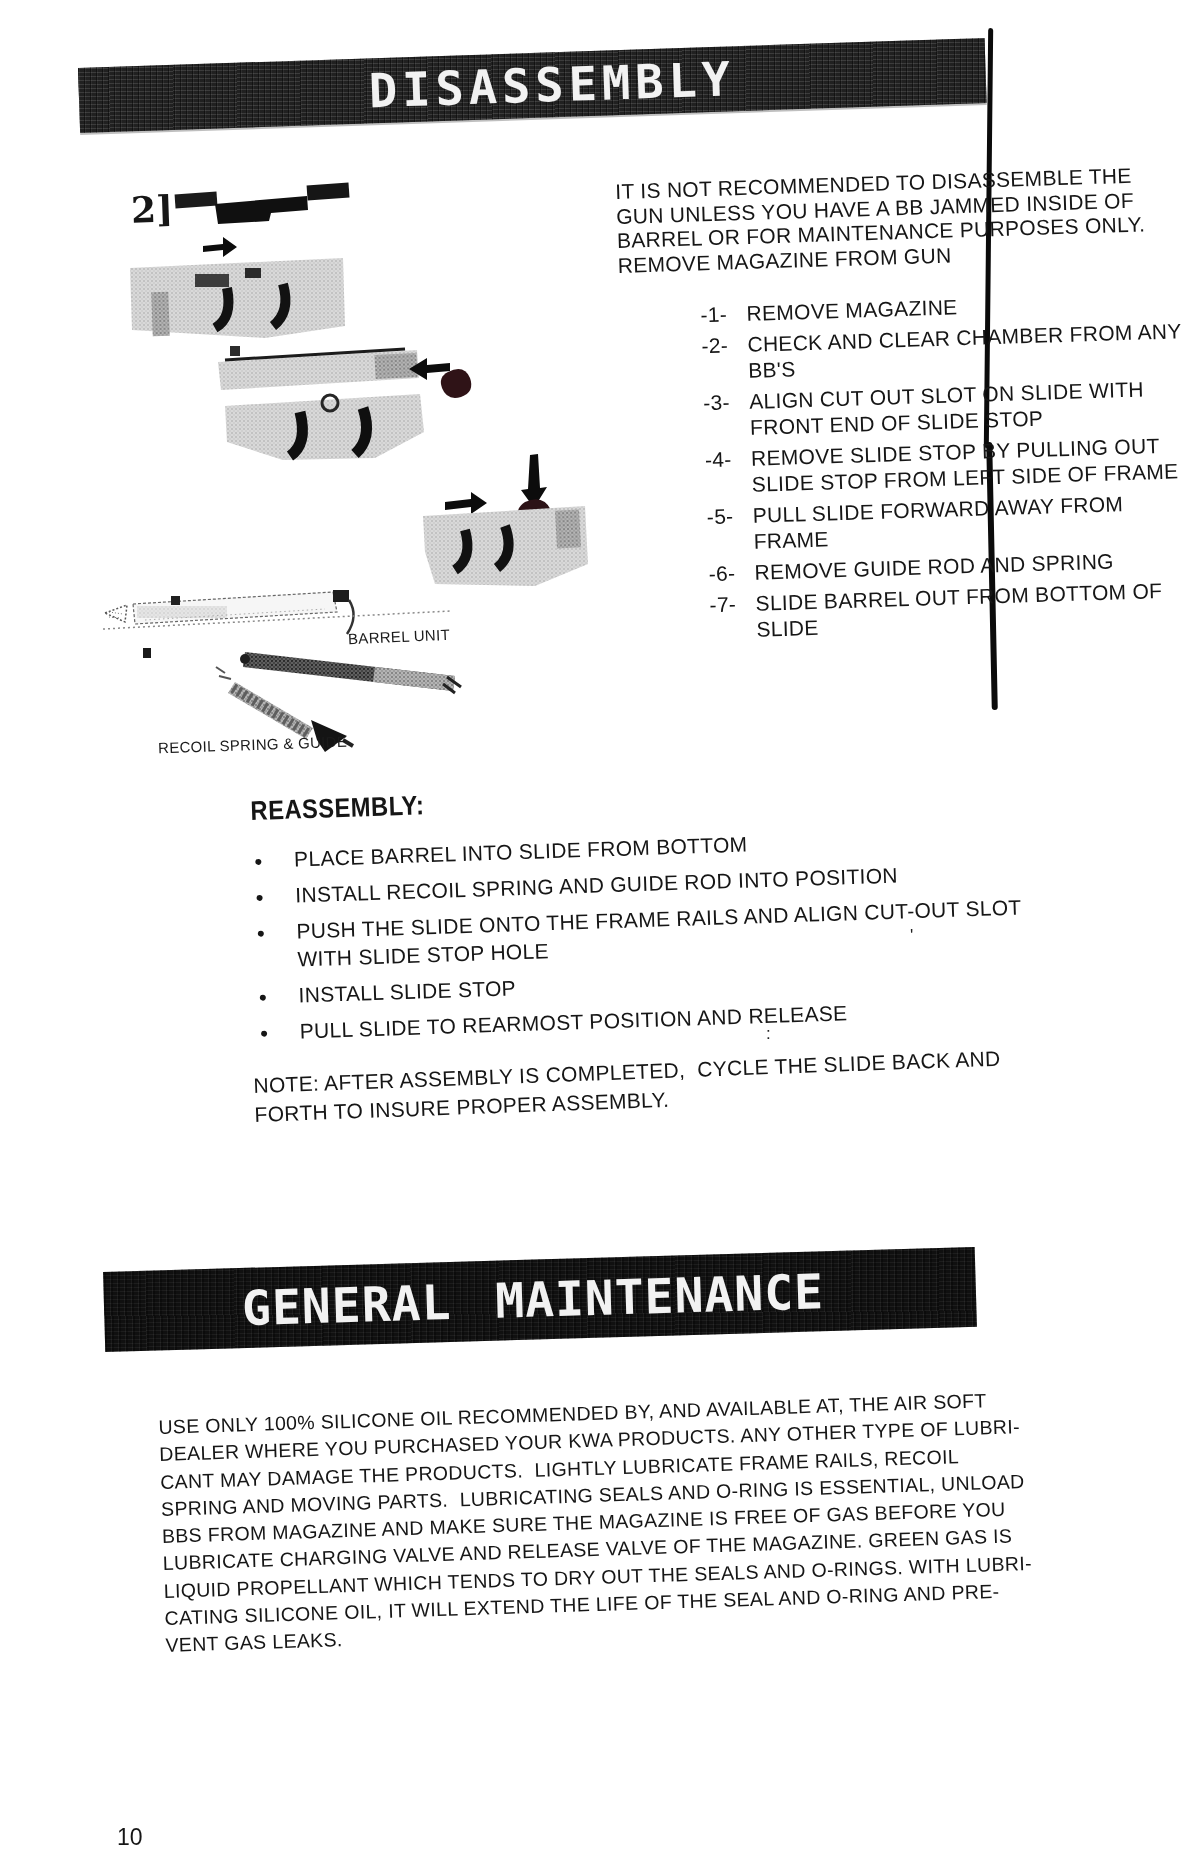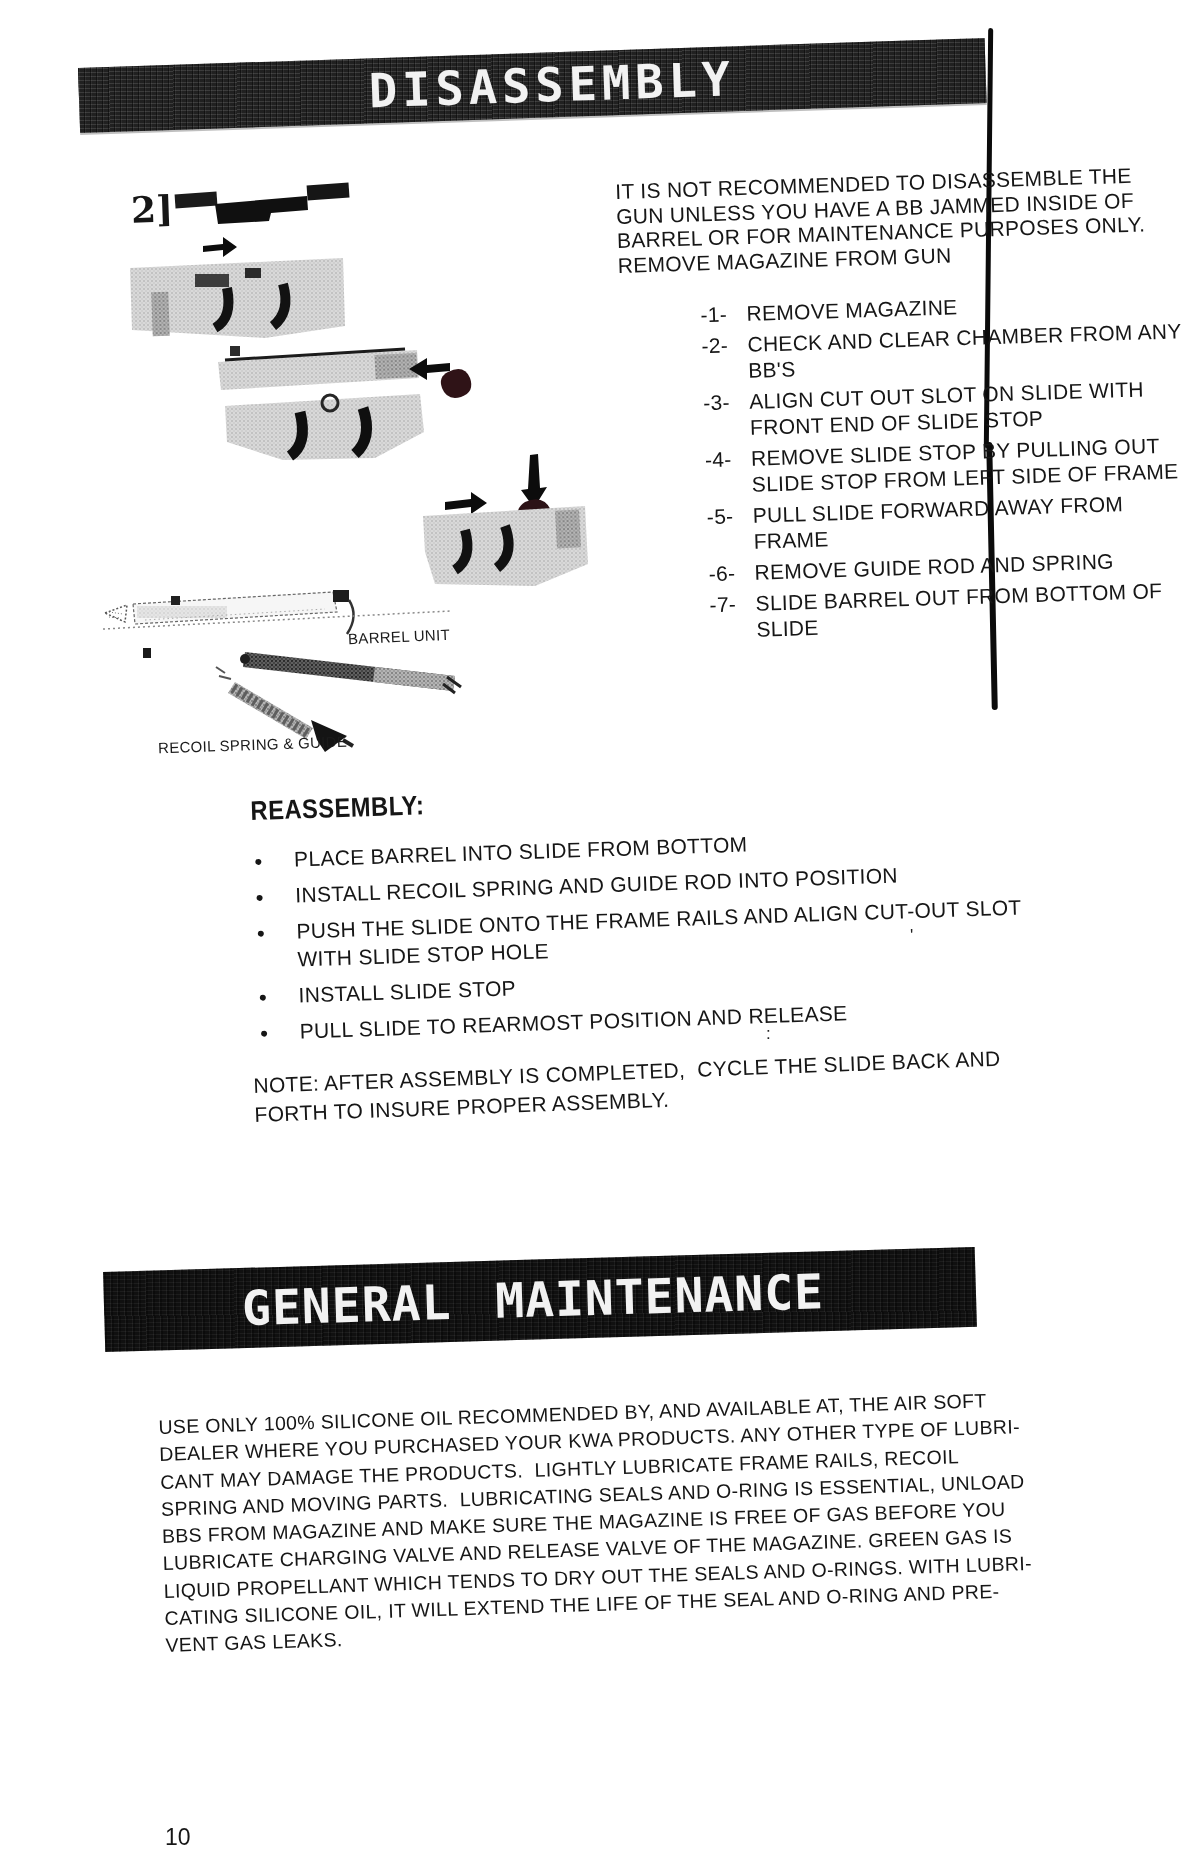--- a/index.html
+++ b/index.html
@@ -84,21 +84,21 @@
     font-size:21px; line-height:28.5px; letter-spacing:.3px;
   }
 
   
   .maint {
     position:absolute; left:158px; top:1414px; width:900px;
     transform:rotate(-1.85deg); transform-origin:0 0;
     font-size:19.5px; line-height:27.3px; letter-spacing:.35px;
   }
 
-  .page-num { position:absolute; left:117px; top:1824px; font-size:23px;margin-left:48px; }
+  .page-num { position:absolute; left:117px; top:1824px; font-size:23px; }
 
   .artifact { position:absolute; font-size:17px; color:#222; }
   .artifact-colon { left:766px; top:1024px; }
   .artifact-tick1 { left:910px; top:926px; }
   .artifact-tick2 { left:800px; top:1010px; }
 </style>
 </head>
 <body>
 
 <div class="page">

